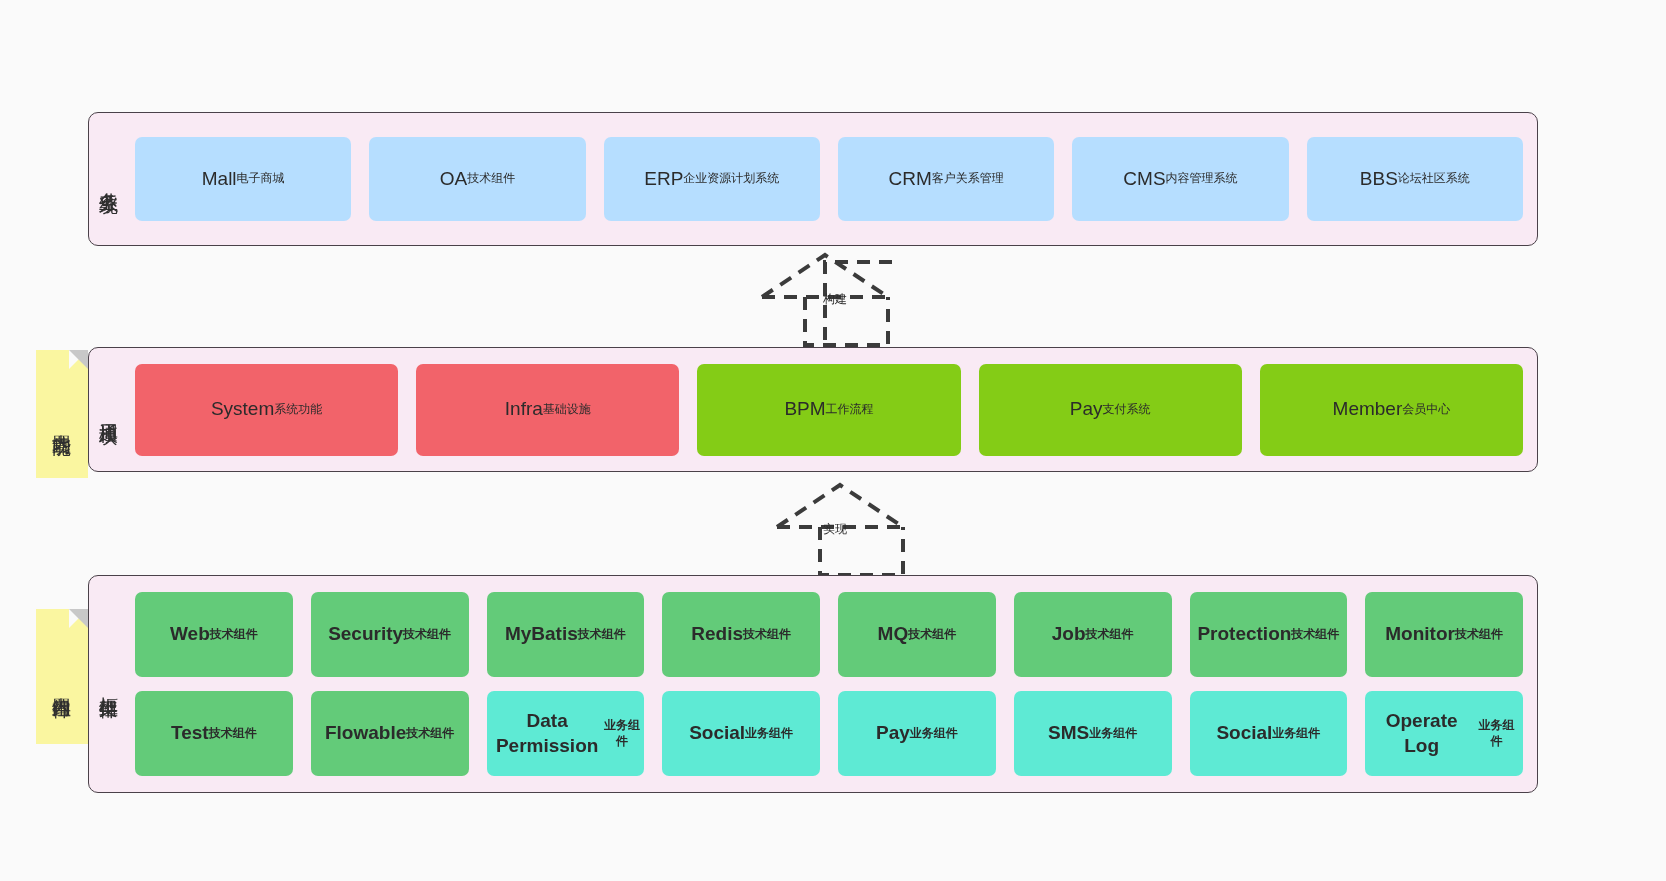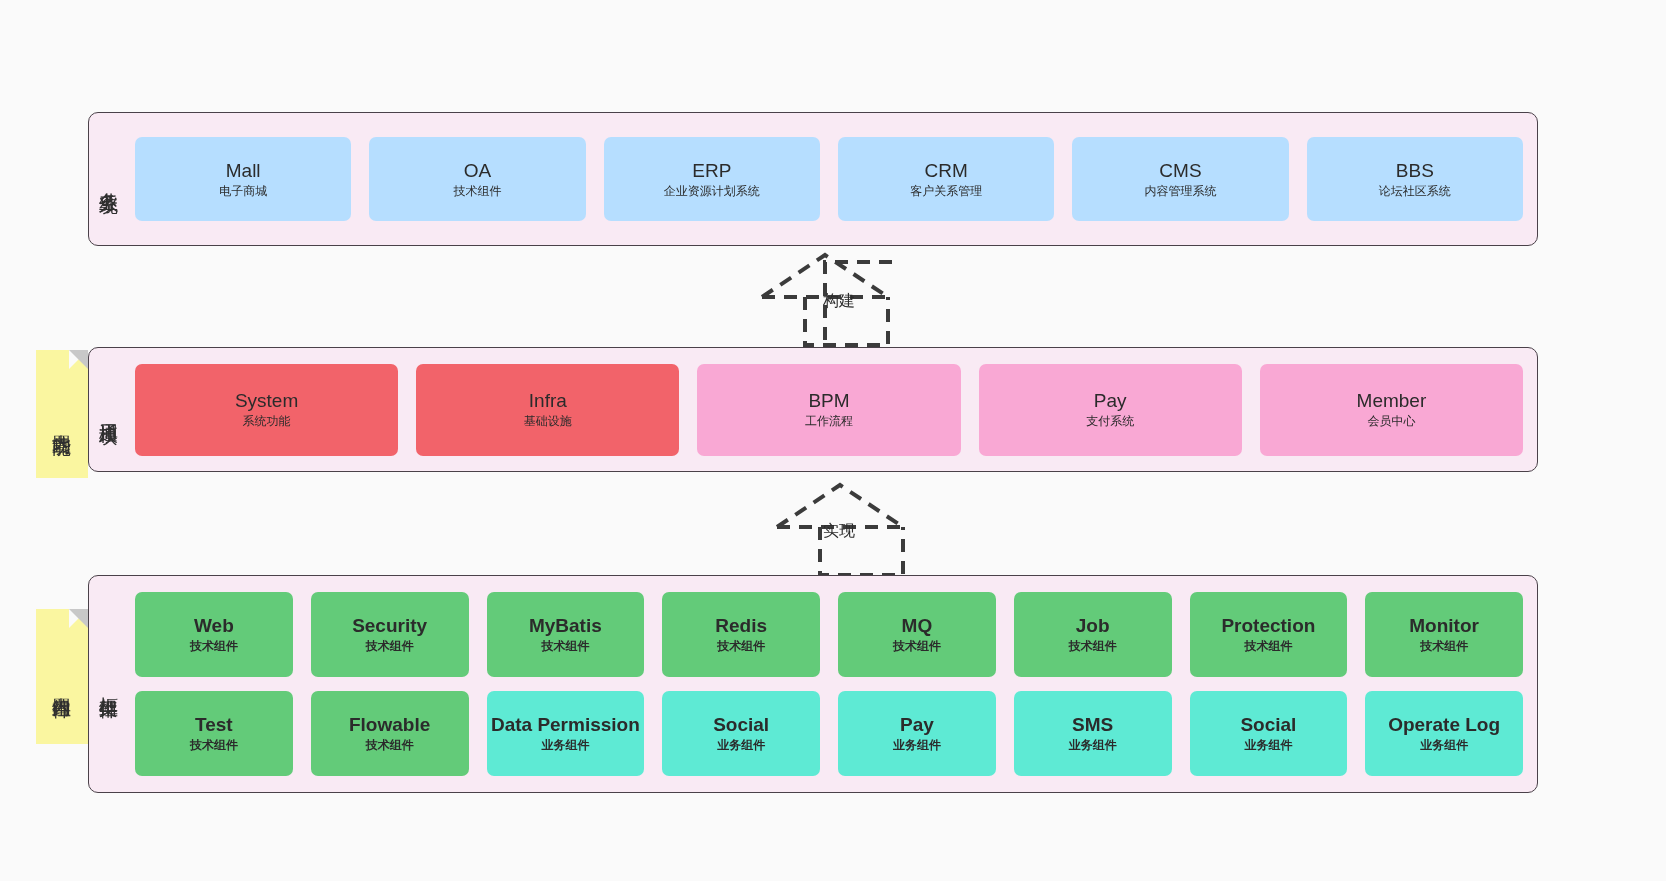--- a/index.html
+++ b/index.html
@@ -57,35 +57,35 @@
     display:flex;
     justify-content:space-between;
     gap:18px;
   }
 
   
   .card{
     flex:1 1 0;
     border-radius:7px;
     display:flex;
-    flex-direction:column;
+    flex-direction:row;
     align-items:center;
     justify-content:center;
     text-align:center;
     box-sizing:border-box;
     padding:6px 4px;
     color:#2b2b2b;
   }
   .card .t1{font-size:19px;line-height:1.3;}
   .card .t2{font-size:12px;line-height:1.3;}
 
   .row-biz .card{height:84px;background:#b6deff;}
   .row-mod .card{height:92px;}
   .c-red{background:#f2636a;}
-  .c-pink{background:#f9a8d4;}
+  .c-pink{background:#84cc16;}
   .c-green{background:#63cb79;}
   .c-lightgreen{background:#5eead4;}
   .row-fw .card{height:85px;font-weight:bold;}
 
   
   #layer-business{left:88px;top:112px;width:1450px;height:134px;}
   #layer-modules{left:88px;top:347px;width:1450px;height:125px;}
   #layer-framework{left:88px;top:575px;width:1450px;height:218px;}
 
   
@@ -129,21 +129,21 @@
   
   .uml-arrow{
     position:absolute;
     width:220px;height:110px;
   }
   #arrow-build{left:740px;top:252px;}
   #arrow-impl{left:755px;top:482px;}
   .uml-arrow svg{display:block;width:220px;height:110px;}
   .uml-label{
     position:absolute;
-    font-size:16px;
+    font-size:12px;
     color:#2b2b2b;
     white-space:nowrap;
     user-select:none;
   }
   #arrow-build .uml-label{left:83px;top:39px;}
   #arrow-impl .uml-label{left:68px;top:39px;}
 </style>
 </head>
 <body>
 

